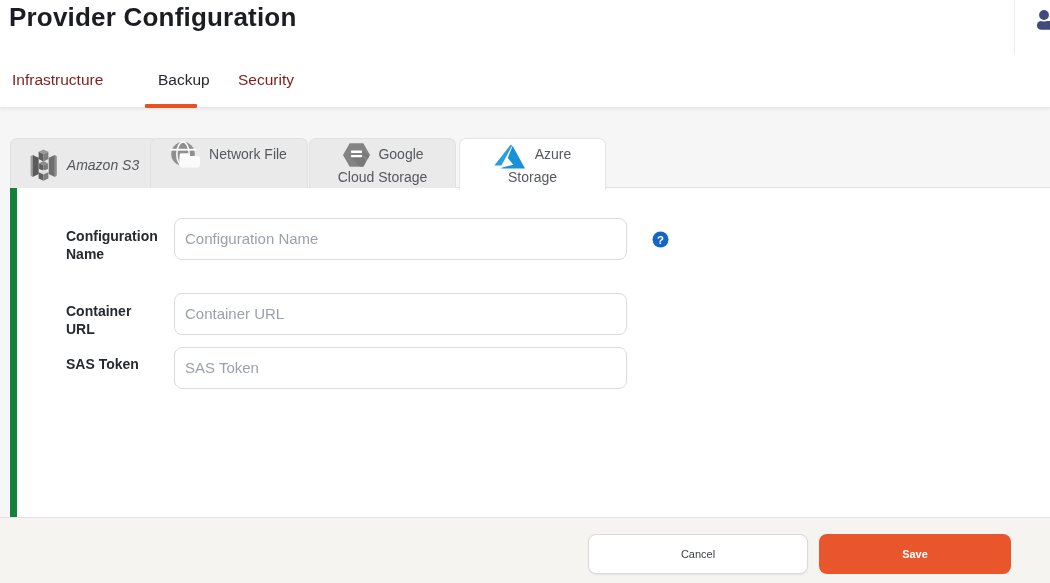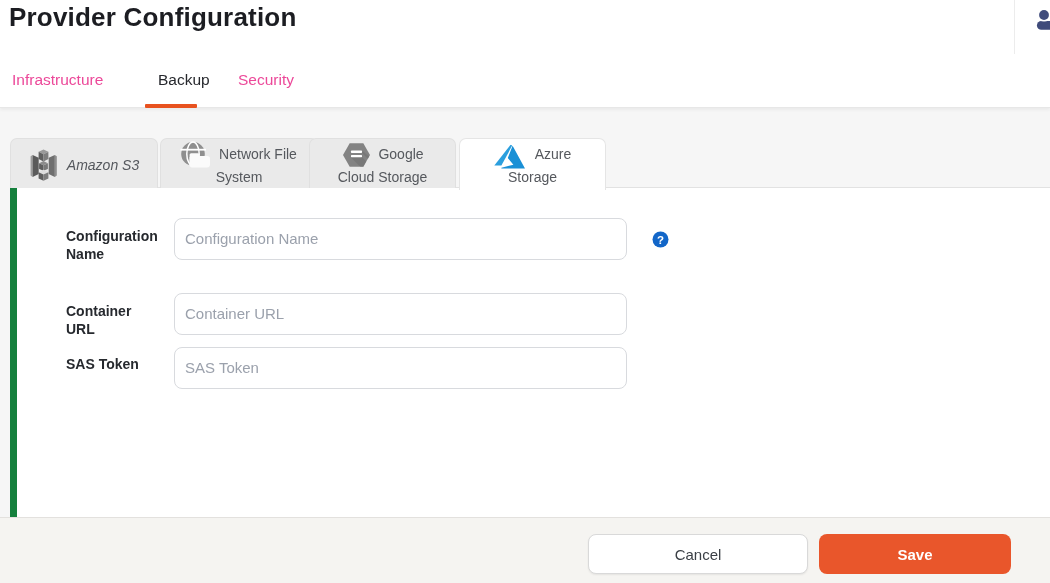--- a/index.html
+++ b/index.html
@@ -7,35 +7,35 @@
   body { font-family:"Liberation Sans", sans-serif; background:#f6f6f6; position:relative; }
 
   
   .header { position:absolute; left:0; top:0; width:1050px; height:108px;
             background:#ffffff; border-bottom:1px solid #e7e7e7;
             box-shadow:0 2px 3px rgba(0,0,0,0.05); z-index:5; }
   .title { position:absolute; left:9px; top:2px; font-size:26px; font-weight:700;
            color:#1c1d22; letter-spacing:0.2px; }
   .usep { position:absolute; left:1014px; top:0; width:1px; height:54px; background:#ececec; }
   .uicon { position:absolute; left:1036px; top:2px; }
-  .htab { position:absolute; top:71px; font-size:15.5px; color:#ec4899; }
+  .htab { position:absolute; top:71px; font-size:15.5px; color:#7f1d1d; }
   .htab.t1 { left:12px; }
   .htab.t2 { left:158px; color:#26282d; }
   .htab.t3 { left:238px; }
   .hbar { position:absolute; left:144.5px; top:103.5px; width:52.5px; height:4.5px;
           background:#e8521f; border-radius:1px; z-index:6; }
 
   
   .tabrow { position:absolute; left:10px; top:138px; width:1040px; height:50px;
             border-bottom:1px solid #e2e2e2; z-index:3; }
   .ptab { position:absolute; top:0; height:49.5px; background:#eaeaea;
           border:1px solid #e0e0e0; border-bottom:none; border-radius:7px 7px 0 0;
           color:#55585d; font-size:14px; text-align:center; }
   .ptab.p1 { left:0; width:148px; }
-  .ptab.p2 { left:150px; width:158px; }
+  .ptab.p2 { left:140px; width:158px; }
   .ptab.p3 { left:299px; width:147px; }
   .ptab.p4 { left:449px; width:147px; background:#ffffff; border-color:#e5e5e5;
              height:52px; z-index:4; }
   .one  { display:flex; height:48px; align-items:center; justify-content:center; gap:10px; padding-top:3px;font-style:italic; }
   .l1 { display:flex; height:30px; align-items:center; justify-content:center; gap:9px; }
   .l2 { height:20px; line-height:19px; margin-top:-1px; }
 
   
   .panel { position:absolute; left:10px; top:188px; width:1040px; height:329px;
            background:#ffffff; border-left:7px solid #15803d; z-index:2; }
@@ -46,21 +46,21 @@
   .row input { position:absolute; left:157px; top:0; width:453px; height:42px;
                border:1px solid #d8dade; border-radius:8px; padding:0 10px 2px 10px;
                font-family:"Liberation Sans", sans-serif; font-size:15px; color:#333; }
   .row input::placeholder { color:#9ba1ac; opacity:1; }
   .help { position:absolute; left:635px; top:13px; }
 
   
   .footer { position:absolute; left:0; top:517px; width:1050px; height:66px;
             background:#f5f4f1; border-top:1px solid #e3e1de; z-index:2; }
   .btn { position:absolute; top:16px; height:40px; border-radius:8px;
-         font-family:"Liberation Sans", sans-serif; font-size:15px;
+         font-family:"Liberation Sans", sans-serif; font-size:11px;
          display:flex; align-items:center; justify-content:center; }
   .cancel { left:588px; width:220px; background:#ffffff; border:1px solid #d9d9d9;
             color:#3a3f45; box-shadow:0 1px 2px rgba(0,0,0,0.07); }
   .save { left:819px; width:192px; background:#e9562b; border:none; color:#ffffff;
           font-weight:700; }
 </style>
 </head>
 <body>
 
   <div class="header">
@@ -107,21 +107,20 @@
       <div class="l1">
         <svg width="29" height="27" viewBox="0 0 29 27" style="overflow:visible; transform:translateY(0.5px)">
           <circle cx="12" cy="12.4" r="11.8" fill="#8f8f8f"></circle>
           <ellipse cx="12" cy="12.4" rx="6.2" ry="11.8" fill="none" stroke="#ffffff" stroke-width="1.5"></ellipse>
           <rect x="-0.5" y="7.3" width="25.5" height="1.8" fill="#ffffff"></rect>
           <rect x="8.6" y="11.7" width="10" height="6" rx="1.6" fill="#fbfbfb"></rect>
           <rect x="8.3" y="14.6" width="20.7" height="11.3" rx="2.8" fill="#fbfbfb"></rect>
         </svg>
         <span>Network File</span>
       </div>
-      <div class="l2">System</div>
     </div>
     <div class="ptab p4">
       <div class="l1">
         <svg width="32" height="25" viewBox="0 0 32 25" style="transform:translateY(2.5px)">
           <polygon points="16.6,0.2 18.2,1.1 7.4,21 0.3,21" fill="#2b9fde"></polygon>
           <path d="M18.6,1.2 L31,24 L7.4,24 L7.4,23.3 L19.4,20.2 L13.8,13.5 Z" fill="#1a90d6"></path>
         </svg>
         <span>Azure</span>
       </div>
       <div class="l2">Storage</div>

